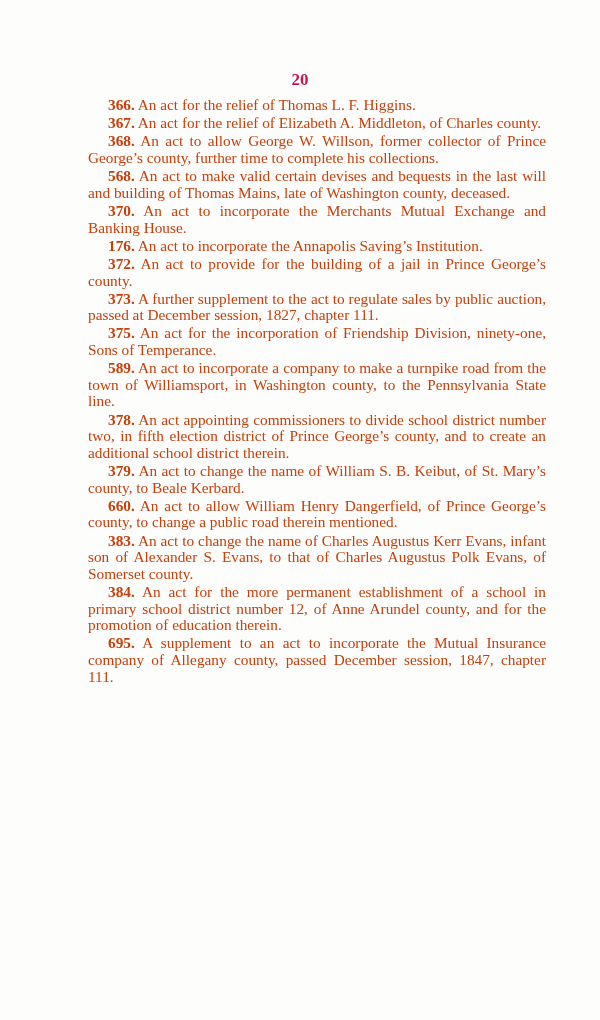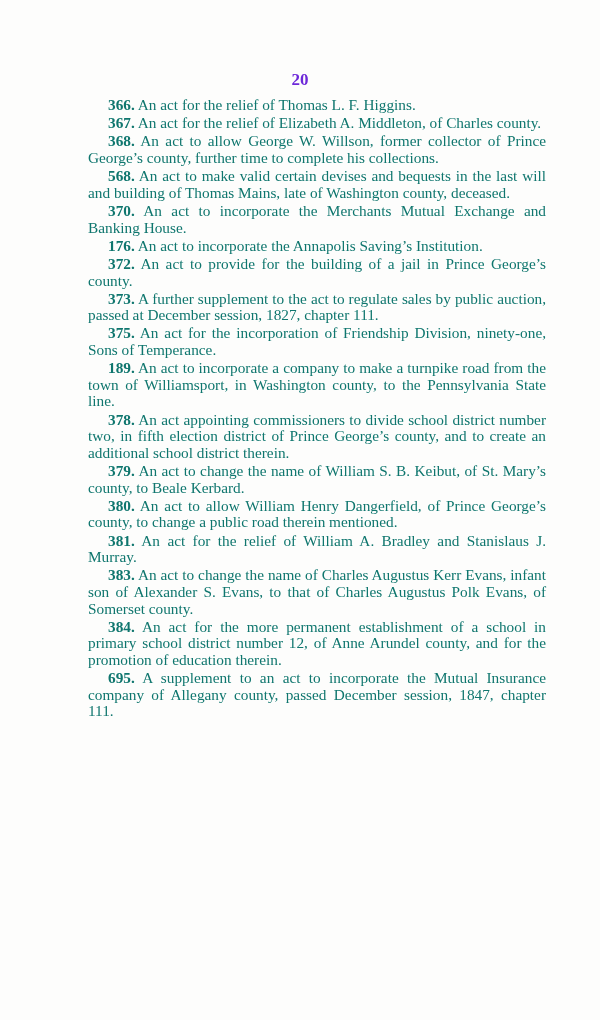--- a/index.html
+++ b/index.html
@@ -1,42 +1,41 @@
 <!DOCTYPE html>
 <html><head>
 <meta charset="utf-8">
 <style>
   html, body { margin:0; padding:0; }
   body { width:600px; height:1020px; background:#ffffff; overflow:hidden; position:relative; }
   .page { position:absolute; left:0; top:0; width:600px; height:1020px; background:#fdfdfc; }
   .pagenum { position:absolute; left:0; width:600px; top:70px; text-align:center;
-    font-family:"Liberation Serif", serif; font-size:17px; font-weight:bold; color:#6d28d9; }
+    font-family:"Liberation Serif", serif; font-size:17px; font-weight:bold; color:#be185d; }
   .body { position:absolute; left:88px; top:97px; width:458px;
-    font-family:"Liberation Serif", serif; font-size:15.3px; line-height:16.6px; color:#0f766e; }
+    font-family:"Liberation Serif", serif; font-size:15.3px; line-height:16.6px; color:#c2410c; }
   .entry { text-align:justify; text-indent:20px; margin:0 0 1.6px 0; }
   .entry .num { font-weight:bold; }
   .entry .txt { }
 </style>
 </head>
 <body>
 
 <div class="page">
   <div class="pagenum">20</div>
   <div class="body">
     <p class="entry"><span class="num">366.</span> <span class="txt">An act for the relief of Thomas L. F. Higgins.</span></p>
     <p class="entry"><span class="num">367.</span> <span class="txt">An act for the relief of Elizabeth A. Middleton, of Charles county.</span></p>
     <p class="entry"><span class="num">368.</span> <span class="txt">An act to allow George W. Willson, former collector of Prince George’s county, further time to complete his collections.</span></p>
     <p class="entry"><span class="num">568.</span> <span class="txt">An act to make valid certain devises and bequests in the last will and building of Thomas Mains, late of Washington county, deceased.</span></p>
     <p class="entry"><span class="num">370.</span> <span class="txt">An act to incorporate the Merchants Mutual Exchange and Banking House.</span></p>
     <p class="entry"><span class="num">176.</span> <span class="txt">An act to incorporate the Annapolis Saving’s Institution.</span></p>
     <p class="entry"><span class="num">372.</span> <span class="txt">An act to provide for the building of a jail in Prince George’s county.</span></p>
     <p class="entry"><span class="num">373.</span> <span class="txt">A further supplement to the act to regulate sales by public auction, passed at December session, 1827, chapter 111.</span></p>
     <p class="entry"><span class="num">375.</span> <span class="txt">An act for the incorporation of Friendship Division, ninety-one, Sons of Temperance.</span></p>
-    <p class="entry"><span class="num">189.</span> <span class="txt">An act to incorporate a company to make a turnpike road from the town of Williamsport, in Washington county, to the Pennsylvania State line.</span></p>
+    <p class="entry"><span class="num">589.</span> <span class="txt">An act to incorporate a company to make a turnpike road from the town of Williamsport, in Washington county, to the Pennsylvania State line.</span></p>
     <p class="entry"><span class="num">378.</span> <span class="txt">An act appointing commissioners to divide school district number two, in fifth election district of Prince George’s county, and to create an additional school district therein.</span></p>
     <p class="entry"><span class="num">379.</span> <span class="txt">An act to change the name of William S. B. Keibut, of St. Mary’s county, to Beale Kerbard.</span></p>
-    <p class="entry"><span class="num">380.</span> <span class="txt">An act to allow William Henry Dangerfield, of Prince George’s county, to change a public road therein mentioned.</span></p>
-    <p class="entry"><span class="num">381.</span> <span class="txt">An act for the relief of William A. Bradley and Stanislaus J. Murray.</span></p>
+    <p class="entry"><span class="num">660.</span> <span class="txt">An act to allow William Henry Dangerfield, of Prince George’s county, to change a public road therein mentioned.</span></p>
     <p class="entry"><span class="num">383.</span> <span class="txt">An act to change the name of Charles Augustus Kerr Evans, infant son of Alexander S. Evans, to that of Charles Augustus Polk Evans, of Somerset county.</span></p>
     <p class="entry"><span class="num">384.</span> <span class="txt">An act for the more permanent establishment of a school in primary school district number 12, of Anne Arundel county, and for the promotion of education therein.</span></p>
     <p class="entry"><span class="num">695.</span> <span class="txt">A supplement to an act to incorporate the Mutual Insurance company of Allegany county, passed December session, 1847, chapter 111.</span></p>
   </div>
 </div>
 
 </body></html>

